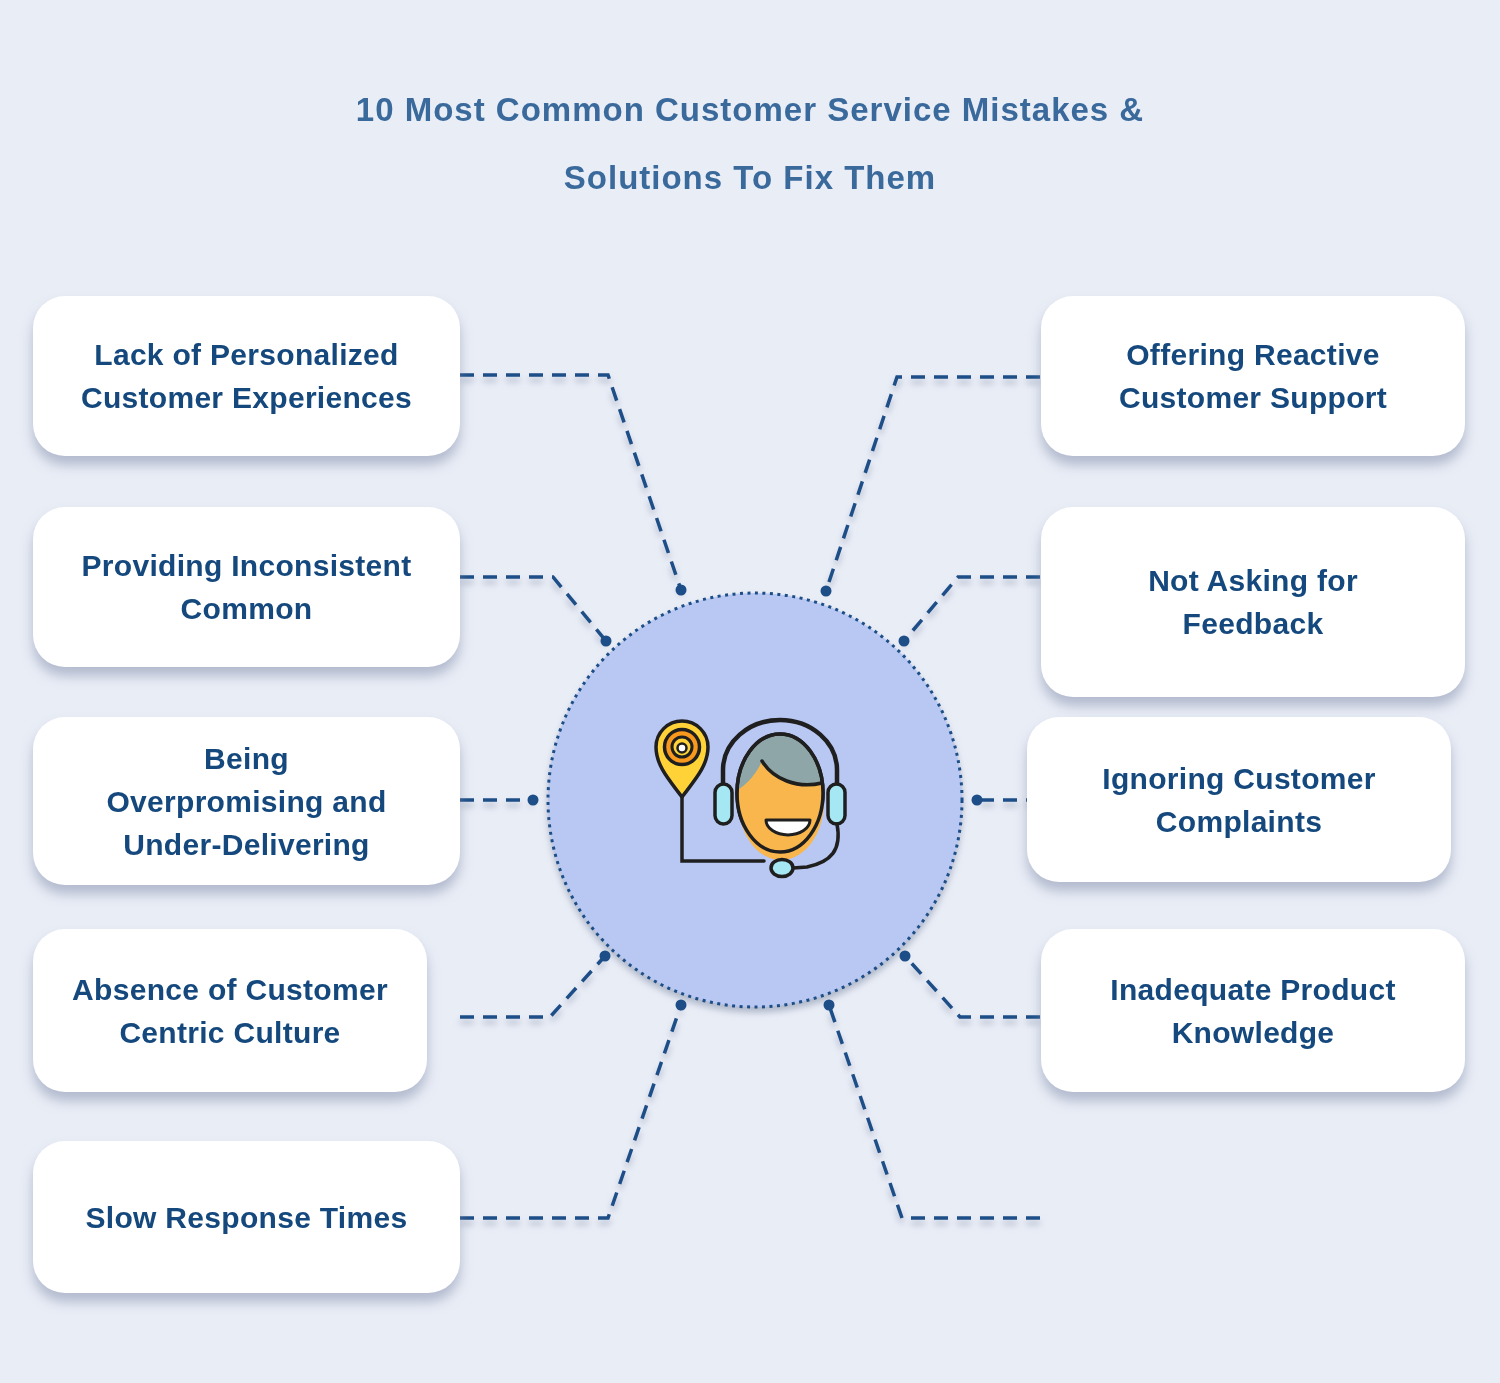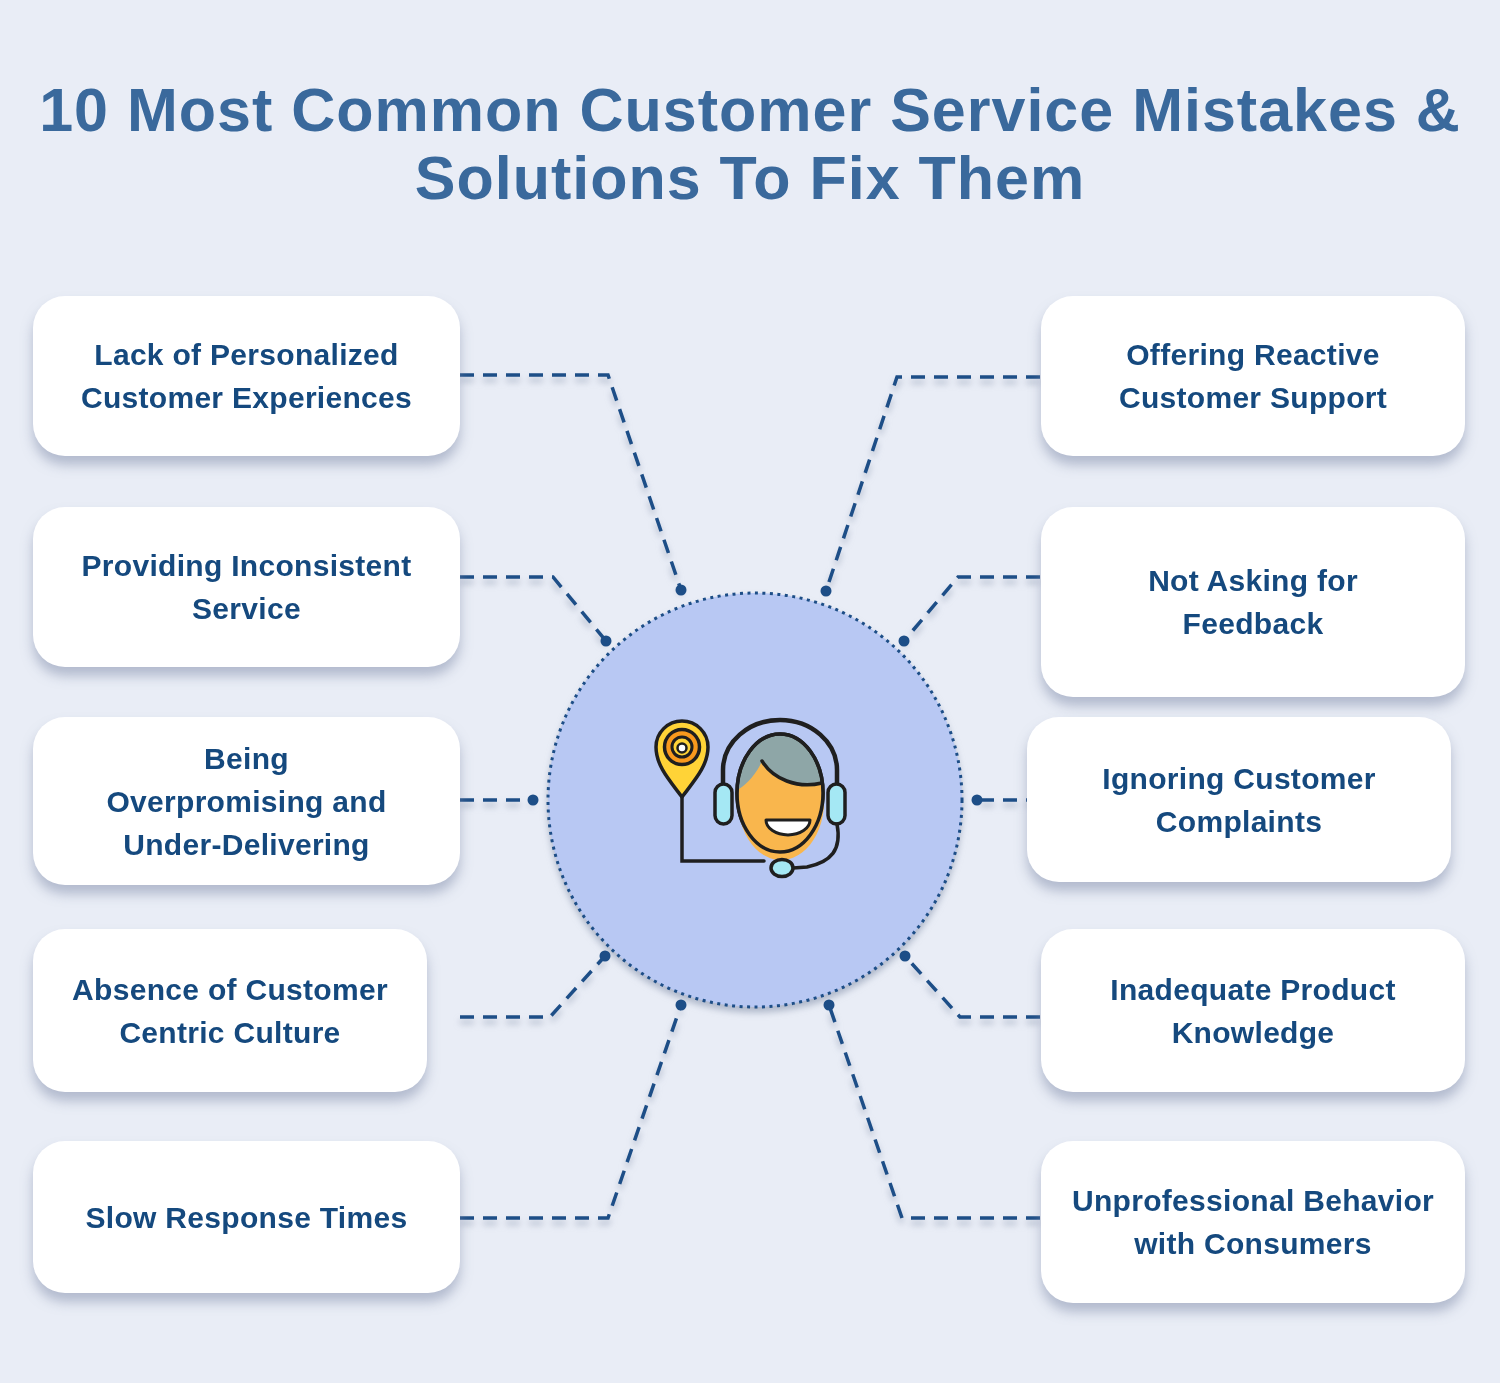--- a/index.html
+++ b/index.html
@@ -18,21 +18,21 @@
   }
   html,body{margin:0;padding:0;}
   body{background:var(--background);font-family:"Liberation Sans",sans-serif;}
   .stage{
     position:relative;width:1500px;height:1383px;overflow:hidden;
     background:var(--background);
   }
   .title{
     position:absolute;left:0;top:76px;width:1500px;margin:0;
     text-align:center;white-space:pre-line;
-    font-size:61px;line-height:68px;font-weight:bold;letter-spacing:1px;
+    font-size:33px;line-height:68px;font-weight:bold;letter-spacing:1px;
     color:var(--title-text);
   }
   .node-box{
     position:absolute;
     background:var(--box-fill);
     border-radius:32px;
     box-shadow:0 9px 12px rgba(125,138,168,0.5);
     display:flex;align-items:center;justify-content:center;
     text-align:center;
   }
@@ -123,21 +123,21 @@
       </g>
     </g>
   </svg>
 
   <div class="node-box" style="left:33px;top:296px;width:427px;height:160px">
     <span>Lack of Personalized
 Customer Experiences</span>
   </div>
   <div class="node-box" style="left:33px;top:507px;width:427px;height:160px">
     <span>Providing Inconsistent
-Service</span>
+Common</span>
   </div>
   <div class="node-box" style="left:33px;top:717px;width:427px;height:168px">
     <span>Being
 Overpromising and
 Under-Delivering</span>
   </div>
   <div class="node-box" style="left:33px;top:929px;width:394px;height:163px">
     <span>Absence of Customer
 Centric Culture</span>
   </div>
@@ -154,18 +154,14 @@
 Feedback</span>
   </div>
   <div class="node-box" style="left:1027px;top:717px;width:424px;height:165px">
     <span>Ignoring Customer
 Complaints</span>
   </div>
   <div class="node-box" style="left:1041px;top:929px;width:424px;height:163px">
     <span>Inadequate Product
 Knowledge</span>
   </div>
-  <div class="node-box" style="left:1041px;top:1141px;width:424px;height:162px">
-    <span>Unprofessional Behavior
-with Consumers</span>
-  </div>
 
 </div>
 
 </body></html>

